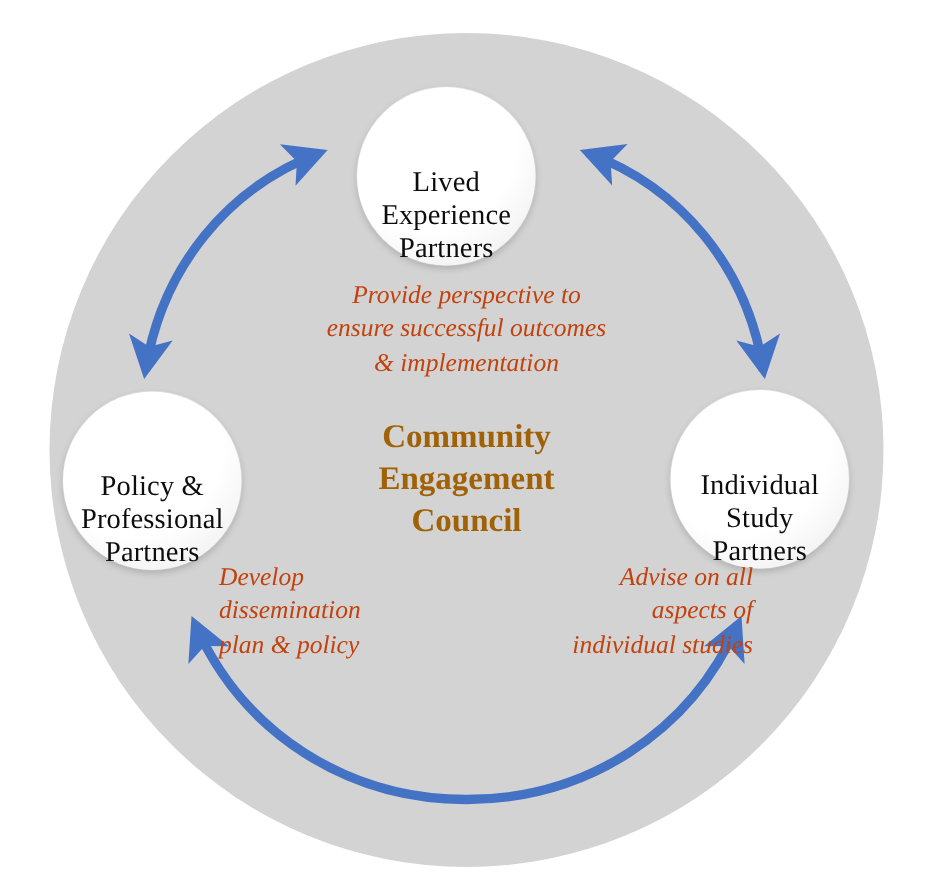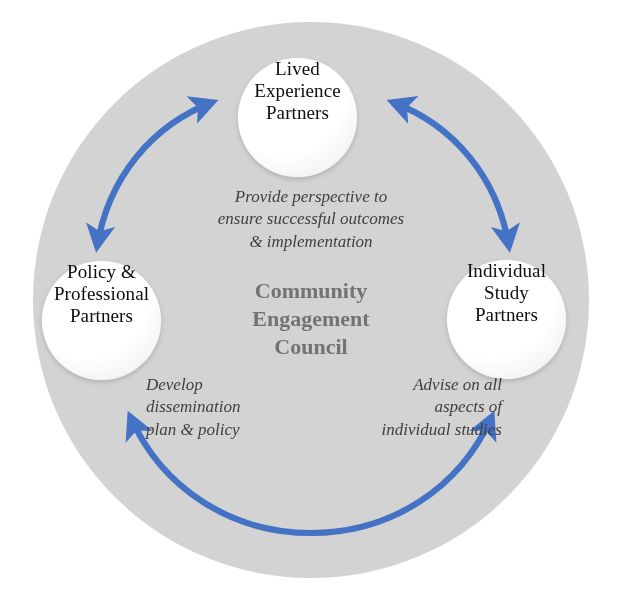--- a/index.html
+++ b/index.html
@@ -25,21 +25,21 @@
     width: 622px;
     height: 589px;
   }
   
   .node {
     position: absolute;
     border-radius: 50%;
     background: radial-gradient(circle at 38% 30%, #ffffff 0%, #ffffff 55%, #f4f4f4 78%, #e6e6e6 100%);
     box-shadow: 0 2px 5px rgba(0,0,0,0.18), 0 0 0 0.5px rgba(230,230,230,0.9);
     display: flex;
-    align-items: flex-start;
+    align-items: flex-end;
     justify-content: center;
     text-align: center;
     box-sizing: border-box;
   }
   .node-label {
     font-family: "Liberation Serif", "DejaVu Serif", serif;
     font-size: 19px;
     line-height: 1.16;
     color: #0d0d0d;
     letter-spacing: 0.1px;
@@ -58,30 +58,30 @@
   #center-title {
     position: absolute;
     left: 196px;
     top: 277px;
     width: 230px;
     text-align: center;
     font-family: "Liberation Serif", "DejaVu Serif", serif;
     font-weight: bold;
     font-size: 22px;
     line-height: 1.27;
-    color: #737373;
+    color: #a16207;
   }
   
   .annotation {
     position: absolute;
     font-family: "Liberation Serif", "DejaVu Serif", serif;
     font-style: italic;
     font-size: 17px;
     line-height: 1.31;
-    color: #404040;
+    color: #c2410c;
   }
   #ann-top {
     left: 161px;
     top: 186px;
     width: 300px;
     text-align: center;
   }
   #ann-left {
     left: 146px;
     top: 374px;

